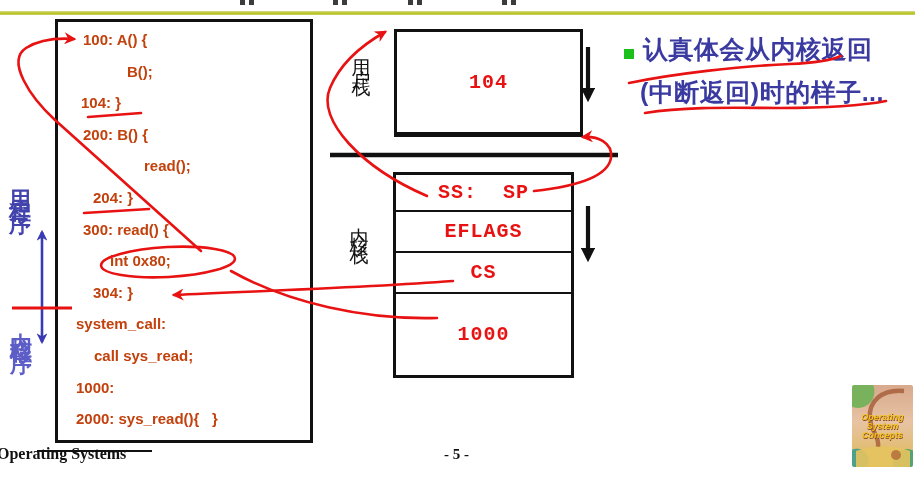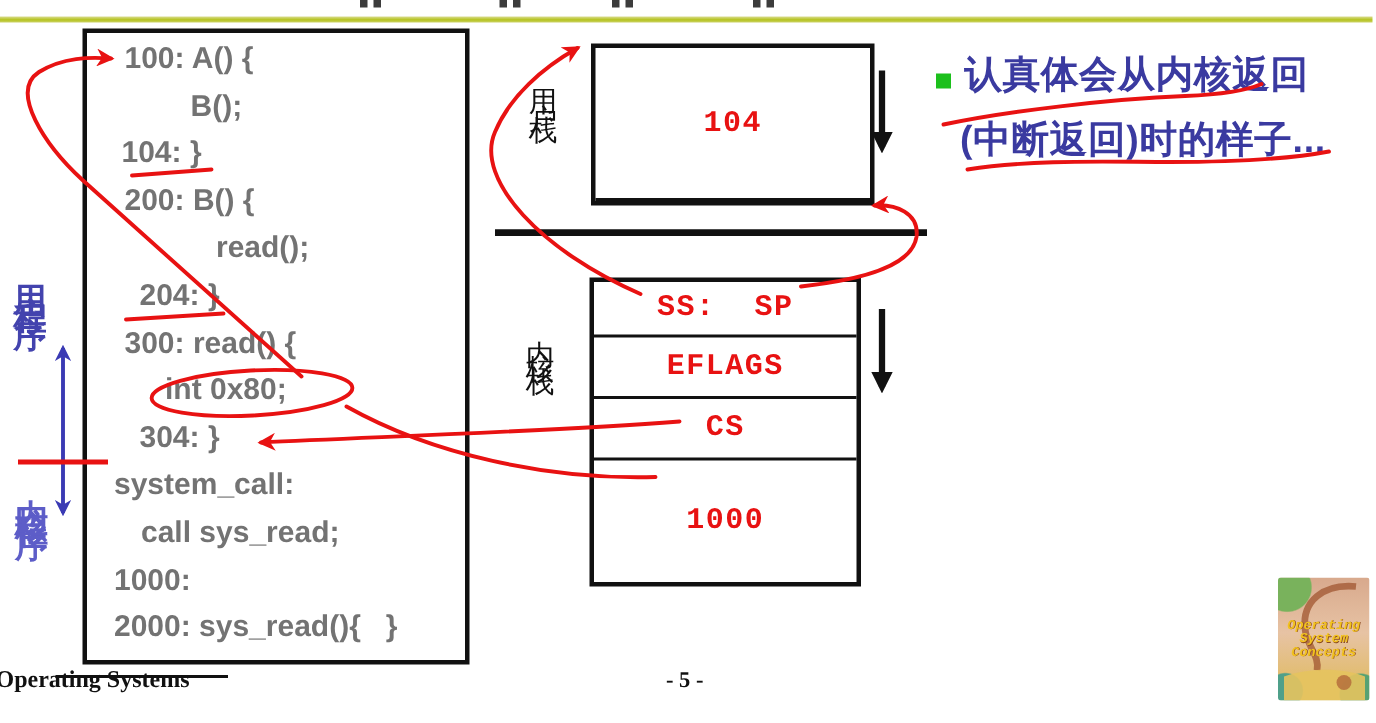--- a/index.html
+++ b/index.html
@@ -7,25 +7,25 @@
          font-family:"Liberation Sans",sans-serif;}
   .abs{position:absolute;}
   
   .frag{position:absolute;top:0;width:5px;height:5px;background:#3c3c3c;}
   
   #topbar{left:0;top:11;width:915px;height:4px;top:11px;
           background:linear-gradient(180deg,#d9dc90 0%,#b5c31e 55%,#cbd266 100%);}
   
   #code-box{left:55px;top:19px;width:258px;height:424px;border:3px solid #111;
             box-sizing:border-box;padding-top:2px;}
-  .code-line{white-space:pre;font-weight:bold;font-size:20px;line-height:31.6px;color:#737373;}
+  .code-line{white-space:pre;font-weight:bold;font-size:15px;line-height:31.6px;color:#c2410c;}
   
   .stack{box-sizing:border-box;border:3px solid #111;display:flex;flex-direction:column;}
   #user-stack{left:394px;top:29px;width:189px;height:108px;}
-  #kernel-stack{left:393px;top:172px;width:181px;height:206px;margin-top:13px;}
+  #kernel-stack{left:393px;top:172px;width:181px;height:206px;}
   .cell{display:flex;align-items:center;justify-content:center;
         font-family:"Liberation Mono","DejaVu Sans Mono",monospace;font-weight:bold;
         font-size:20px;color:#e81212;letter-spacing:1px;white-space:pre;}
   .cell.b{border-bottom:2.5px solid #111;}
   #user-stack .cell{flex:1 1 50%;}
   
   .vtext{writing-mode:vertical-rl;text-orientation:upright;color:#111;line-height:1;}
   #lbl-user-stack{left:352px;top:44px;font-size:19px;letter-spacing:9px;}
   #lbl-kernel-stack{left:350px;top:212px;font-size:19px;letter-spacing:9px;}
   #lbl-user-prog{left:9px;top:172px;font-size:22px;letter-spacing:7px;color:#4343ae;font-weight:bold;}
@@ -44,21 +44,21 @@
   
   #book-cover{left:852px;top:385px;width:61px;height:82px;border-radius:2px;
     background:
       radial-gradient(circle at 10% 8%, #79b25c 0 17%, rgba(0,0,0,0) 18%),
       radial-gradient(circle at 90% 95%, #56a273 0 14%, rgba(0,0,0,0) 15%),
       radial-gradient(circle at 8% 92%, #4fa08a 0 12%, rgba(0,0,0,0) 13%),
       linear-gradient(180deg,#d8a98d 0%,#e7c3a4 45%,#e2bd74 78%,#d8c268 100%);
     display:flex;align-items:center;justify-content:center;overflow:hidden;}
   #book-title{position:relative;z-index:2;text-align:center;font-style:italic;font-weight:bold;
       font-size:9px;line-height:9px;color:#f2c21e;
-      font-family:Liberation Mono, monospace;text-shadow:0.5px 0.5px 0 #8a4a20;}
+      font-family:Liberation Sans, sans-serif;text-shadow:0.5px 0.5px 0 #8a4a20;}
   #book-art{position:absolute;left:0;top:0;z-index:1;}
   #overlay{position:absolute;left:0;top:0;pointer-events:none;z-index:5;}
 </style>
 </head>
 <body>
 
 <div id="slide">
 
   <div class="frag" style="left:240px"></div>
   <div class="frag" style="left:249px"></div>

